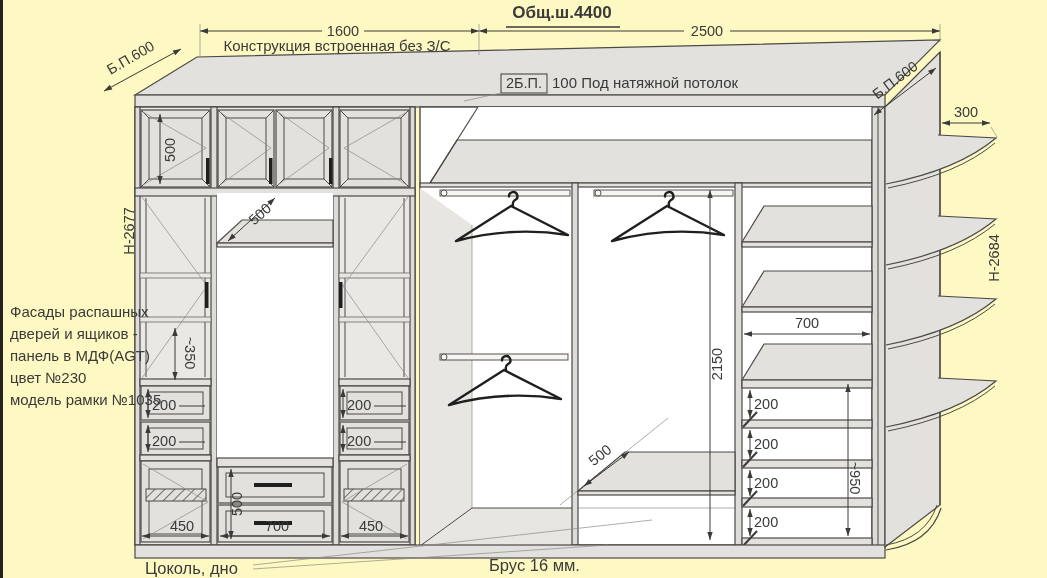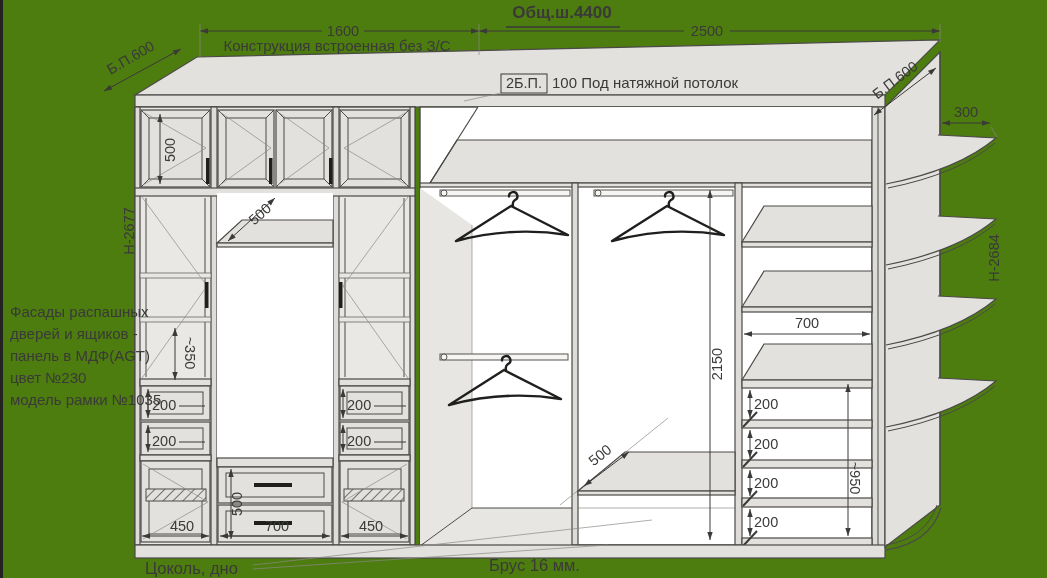--- a/index.html
+++ b/index.html
@@ -1,16 +1,16 @@
 <!DOCTYPE html>
 <html><head>
 <meta charset="utf-8">
 <style>
   html,body{margin:0;padding:0;background:#fff;}
-  .stage{position:relative;width:1047px;height:578px;background:#4d7c0f;overflow:hidden;}
+  .stage{position:relative;width:1047px;height:578px;background:#fef9c3;overflow:hidden;}
   text{font-family:"Liberation Sans","DejaVu Sans",sans-serif;fill:#3a3a38;}
   .t15{font-size:14.5px;}
   .t16{font-size:15px;}
   .t17{font-size:16.5px;}
   .ttl{font-size:17px;font-weight:bold;}
   .p  {fill:#e2e1dd;stroke:#4b4a47;stroke-width:1.2;}
   .pl {fill:#e7e6e3;stroke:#6a6965;stroke-width:0.8;}
   .w  {fill:#dddcd9;stroke:#4b4a47;stroke-width:1.2;}
   .wh {fill:#ffffff;stroke:none;}
   .ln {stroke:#4b4a47;stroke-width:1.2;fill:none;}

